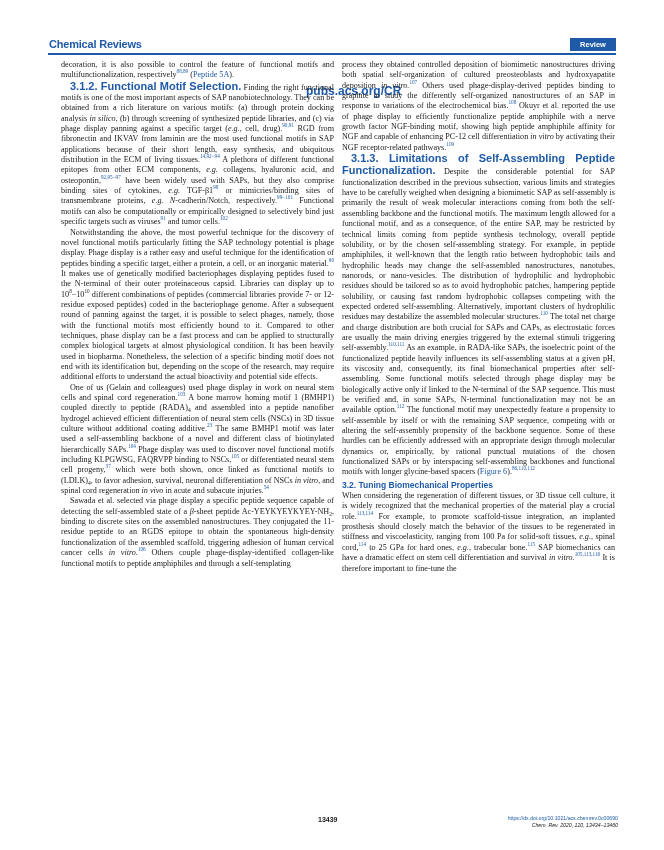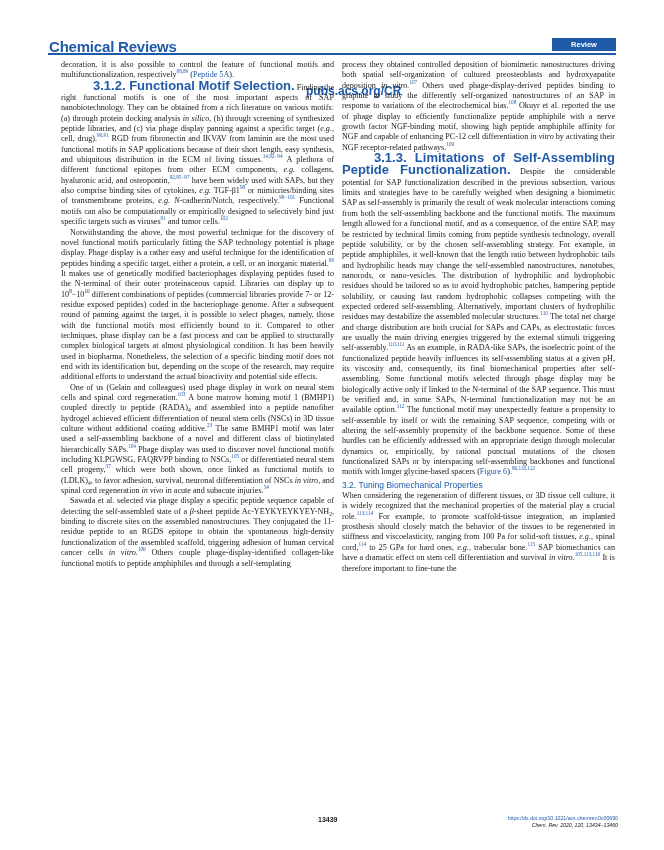--- a/index.html
+++ b/index.html
@@ -1,34 +1,34 @@
 <!DOCTYPE html>
 <html><head>
 <meta charset="utf-8">
 <style>
   html, body { margin: 0; padding: 0; background: #ffffff; }
   body { width: 664px; height: 850px; position: relative; overflow: hidden;
          font-family: "Liberation Serif", serif; color: #1a1a1a; }
   .header { position: absolute; left: 48px; top: 36px; width: 568px; height: 17px;
             border-bottom: 2px solid #1f5aa8; }
   .journal { position: absolute; left: 1px; top: 2px; font-family: "Liberation Sans", sans-serif;
-             font-size: 15px; font-weight: bold; color: #1f5aa8; letter-spacing: -0.2px; }
+             font-size: 11px; font-weight: bold; color: #1f5aa8; letter-spacing: -0.2px; }
   .site { position: absolute; left: 258px; top: 4px; font-family: "Liberation Sans", sans-serif;
           font-size: 12px; font-weight: bold; color: #1f5aa8; margin-top: 44px; }
-  .badge { position: absolute; right: 0; top: 2px; width: 64px; height: 13px; background: #1f5aa8;
+  .badge { position: absolute; right: 0; top: 2px; width: 46px; height: 13px; background: #1f5aa8;
            color: #fff; font-family: "Liberation Sans", sans-serif; font-size: 7.5px; font-weight: bold;
            text-align: center; line-height: 13px; }
   .col { position: absolute; top: 60px; width: 273px; font-size: 8.15px; line-height: 10.35px;
          text-align: justify; }
   .col.left { left: 61px; }
   .col.right { left: 342px; }
   .col p { margin: 0; text-indent: 9px; hyphens: auto; }
   .col p.noindent { text-indent: 0; }
-  .sub { font-family: "Liberation Sans", sans-serif; font-weight: bold; color: #1f5aa8; font-size: 13px; margin-left: 23px; }
-  .sec { font-family: "Liberation Sans", sans-serif; font-weight: normal; color: #1f5aa8; font-size: 8.5px;
+  .sub { font-family: "Liberation Sans", sans-serif; font-weight: bold; color: #1f5aa8; font-size: 11px; }
+  .sec { font-family: "Liberation Sans", sans-serif; font-weight: bold; color: #1f5aa8; font-size: 8.5px;
          margin: 2px 0 1px 0; }
   sup { font-size: 5.2px; line-height: 0; vertical-align: 4px; color: #1f5aa8; }
   sup.plain { color: #1a1a1a; }
   sub.s { font-size: 5.5px; line-height: 0; vertical-align: -2px; }
   .link { color: #1f5aa8; }
   .footer-page { position: absolute; left: 318px; top: 816px; font-family: "Liberation Sans", sans-serif;
                  font-size: 7px; font-weight: bold; }
   .footer-doi { position: absolute; right: 46px; top: 815px; font-family: "Liberation Sans", sans-serif;
                 font-size: 5.2px; color: #1f5aa8; text-align: right; }
   .footer-cite { position: absolute; right: 46px; top: 822px; font-family: "Liberation Sans", sans-serif;

